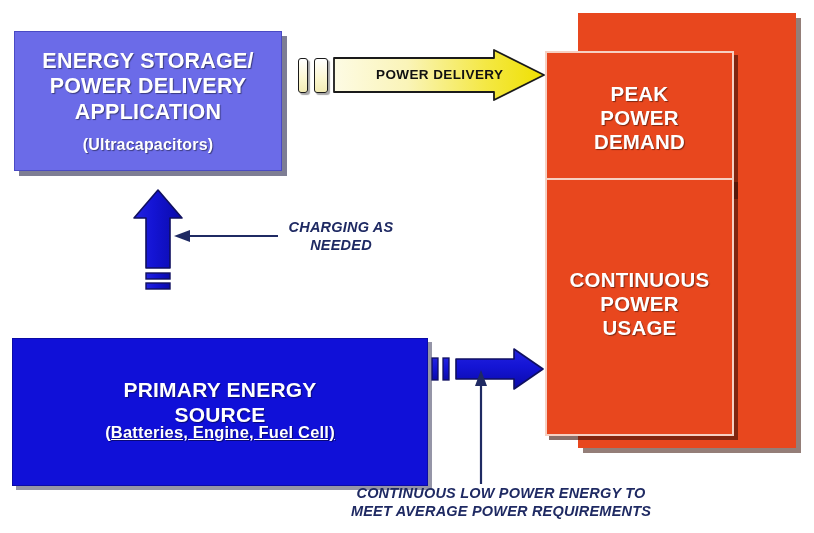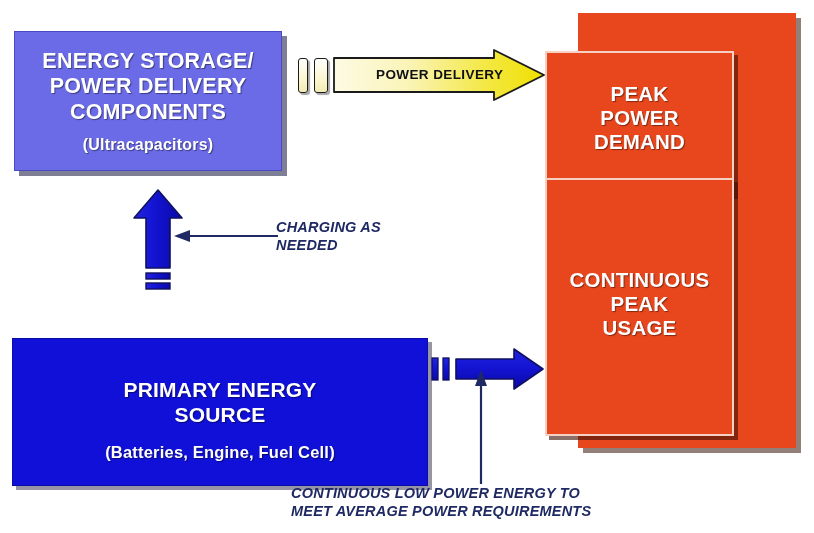--- a/index.html
+++ b/index.html
@@ -58,22 +58,23 @@
     background: #1010d8;
     border: 1px solid #0b0ba5;
     box-shadow: 4px 4px 0 rgba(20,20,60,0.45);
     margin-top: 45px;
   }
   #primary-title {
     top: 39px;
     font-size: 21px;
   }
   #primary-sub {
-    top: 104px;
+    top: 84px;
     font-size: 16.5px;
+    text-decoration: underline;
   }
 
   
   #application-box {
     position: absolute;
     left: 578px; top: 13px;
     width: 218px; height: 435px;
     background: #e8471e;
     box-shadow: 5px 5px 0 rgba(60,20,10,0.55);
   }
@@ -151,40 +152,41 @@
     width: 116px; height: 46px;
   }
 
   
   .callout-text {
     position: absolute;
     font-style: italic;
     font-weight: bold;
     font-size: 14.5px;
     color: #1f2a63;
+    text-align: center;
     line-height: 1.25;
     white-space: pre-line;
     letter-spacing: 0.2px;
   }
   #charging-callout { left: 276px; top: 218px; width: 130px; }
   #bottom-callout   { left: 291px; top: 484px; width: 420px; }
 
   .thin-arrow { position: absolute; }
   #charging-line-arrow { left: 172px; top: 222px; width: 108px; height: 28px; }
   #bottom-line-arrow   { left: 466px; top: 368px; width: 30px; height: 118px; }
 </style>
 </head>
 <body>
 
 <div id="canvas">
 
   <div id="ultracap-box">
     <div class="boxlabel" id="ultracap-title">ENERGY STORAGE/
 POWER DELIVERY
-COMPONENTS</div>
+APPLICATION</div>
     <div class="boxlabel" id="ultracap-sub">(Ultracapacitors)</div>
   </div>
 
   <div id="primary-box">
     <div class="boxlabel" id="primary-title">PRIMARY ENERGY
 SOURCE</div>
     <div class="boxlabel" id="primary-sub">(Batteries, Engine, Fuel Cell)</div>
   </div>
 
   <div id="application-box">
@@ -192,21 +194,21 @@
   </div>
 
   <div class="inner-panel" id="peak-panel">
     <div class="boxlabel" id="peak-label">PEAK
 POWER
 DEMAND</div>
   </div>
 
   <div class="inner-panel" id="continuous-panel">
     <div class="boxlabel" id="continuous-label">CONTINUOUS
-PEAK
+POWER
 USAGE</div>
   </div>
 
   <div class="yellow-arrow-wrap" id="power-delivery-wrap">
     <span class="dash" style="left:0px; top:8px; width:8px; height:33px;"></span>
     <span class="dash" style="left:16px; top:8px; width:12px; height:33px;"></span>
     <svg width="252" height="52" viewBox="0 0 252 52" style="position:absolute;left:0;top:0;overflow:visible;">
       <defs>
         <linearGradient id="gradRight" x1="0" y1="0" x2="1" y2="0">
           <stop offset="0%" stop-color="#fdfbe4"></stop>

